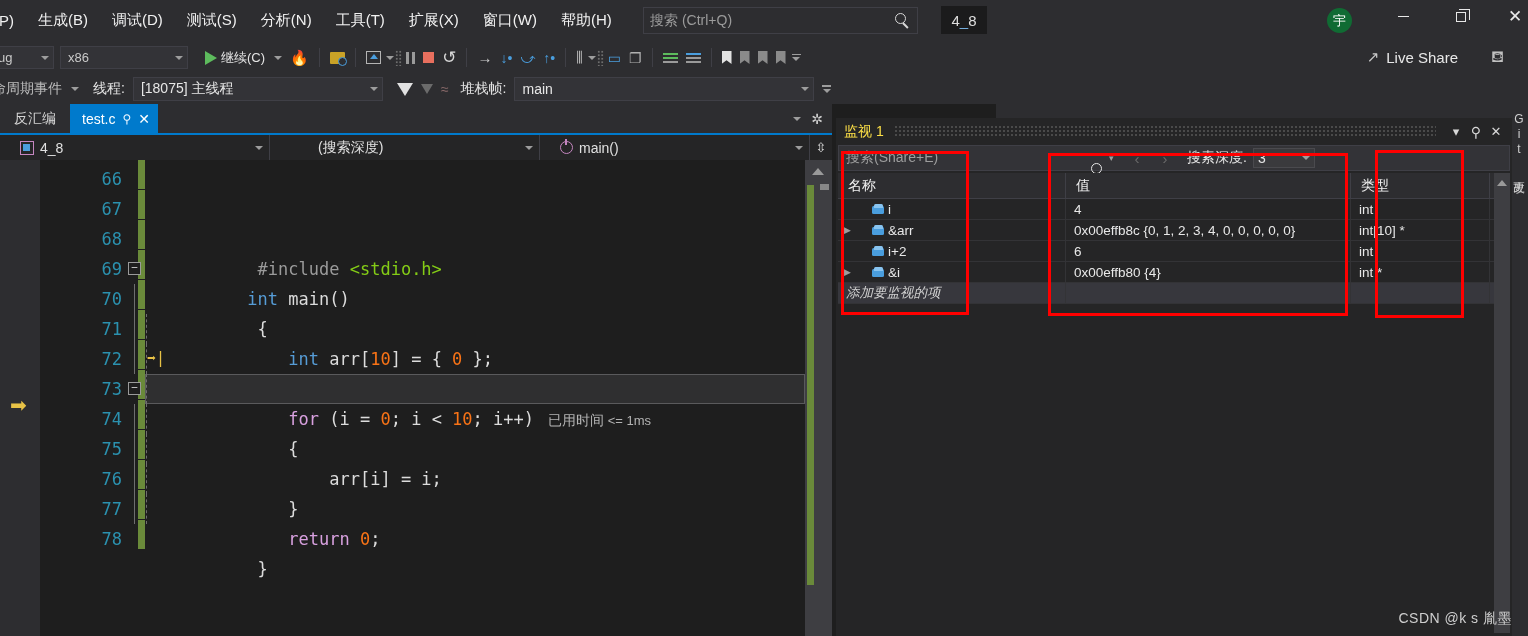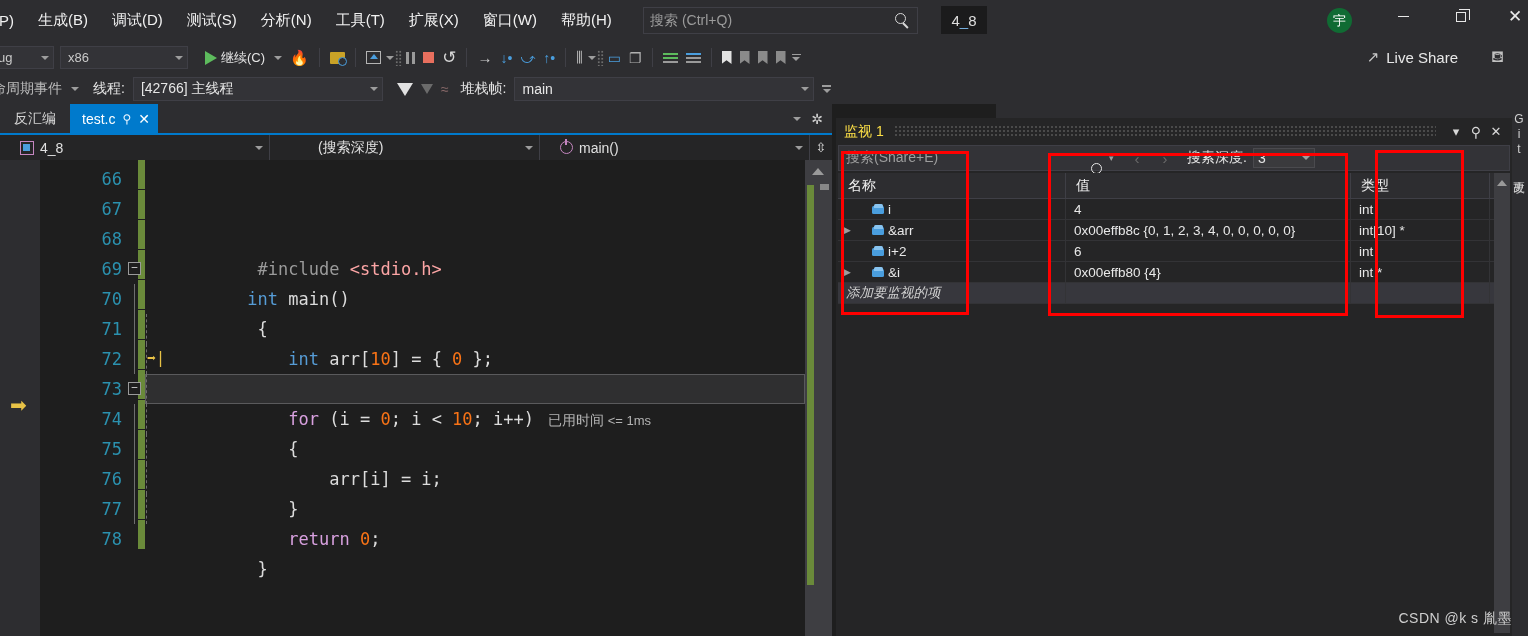--- a/index.html
+++ b/index.html
@@ -235,21 +235,21 @@
   .codelines {
     position: absolute; left: 145px; top: 4px; width: 660px;
     font-family: "DejaVu Sans Mono", monospace; font-size: 17px;
   }
   .cl { height: 30px; line-height: 30px; white-space: pre; position: relative; color: #dcdcdc; }
   .cl.hl { background: #2f2f30; box-shadow: inset 0 0 0 1px #5a5a5c; }
   .kw { color: #569cd6; }
   .kwc { color: #d8a0df; }
   .num { color: #f97316; }
   .pp { color: #9b9b9b; }
-  .inc { color: #fca5a5; }
+  .inc { color: #84cc16; }
   .pun { color: #dcdcdc; }
   .ident { color: #dcdcdc; }
   .elapsed { color: #b4b4b4; font-family: "Liberation Sans", sans-serif; font-size: 13px; margin-left: 14px; }
   .elapsed .big { font-size: 14px; }
 
   .fold {
     position: absolute; left: -17px; top: 8px; width: 13px; height: 13px;
     border: 1px solid #9a9a9a; color: #c8c8c8; font-size: 11px; line-height: 10px;
     text-align: center; background: #1e1e1e;
   }
@@ -521,21 +521,21 @@
   </div>
   <div class="person-ico">⛾</div>
 
   <div class="toolbar2">
     <div class="tbtn" style="margin-left:-12px;">
       <span class="lbl" style="color:#bdbdbd;">命周期事件</span>
       <div class="caret-sm"></div>
     </div>
     <span class="lbl" style="margin-left:10px;">线程:</span>
     <div class="combo" style="width:250px;margin-left:8px;height:24px;">
-      <div class="cv" style="color:#e6e6e6;font-size:14px;">[42766] 主线程</div>
+      <div class="cv" style="color:#e6e6e6;font-size:14px;">[18075] 主线程</div>
       <div class="caret-sm"></div>
     </div>
     <div class="tbtn" style="margin-left:10px;">
         <div class="funnel"></div>
       </div>
     <div class="tbtn">
         <div class="funnel dim"></div>
       </div>
     <div class="tbtn">
         <span class="zigzag">≈</span>

